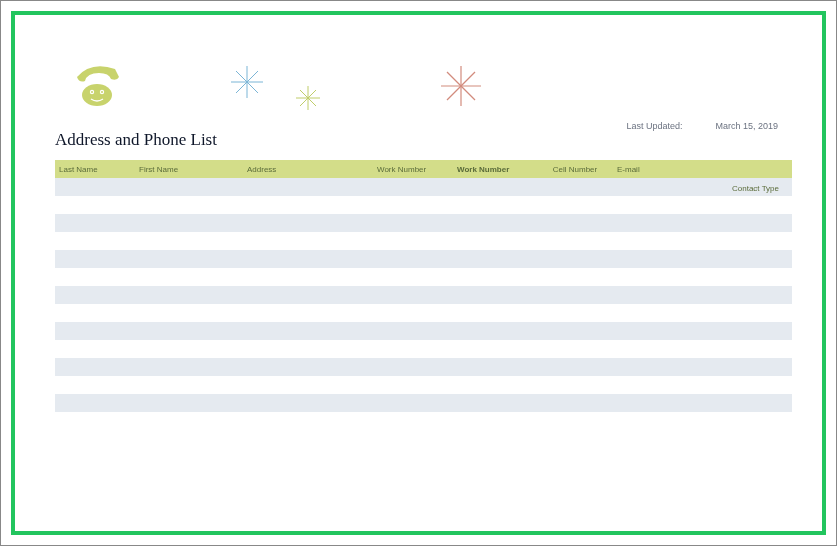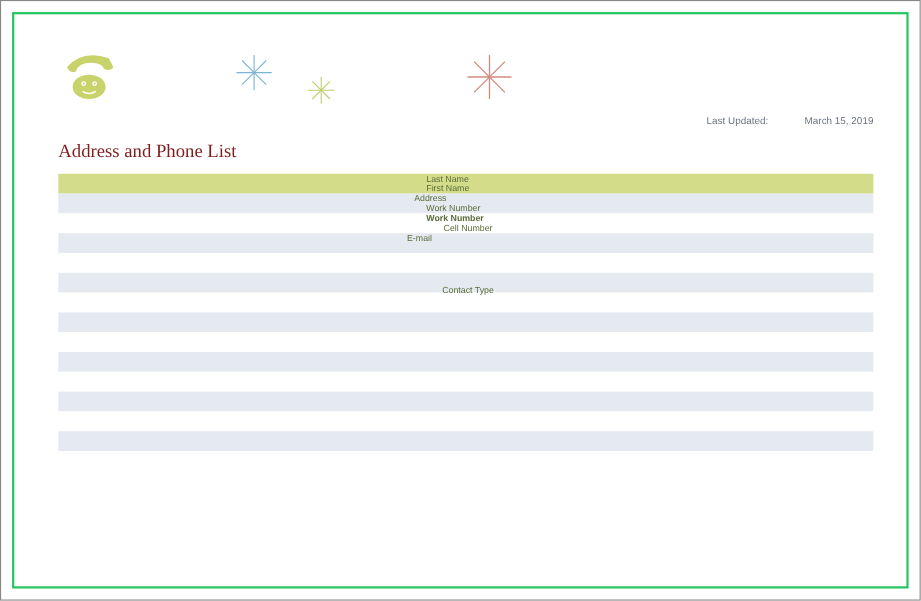--- a/index.html
+++ b/index.html
@@ -7,23 +7,23 @@
     background: #ffffff;
     font-family: "Segoe UI", Arial, sans-serif;
     width: 837px;
     height: 546px;
     position: relative;
     border: 1px solid #888;
   }
   .page {
     position: absolute;
     inset: 10px;
-    border: 2px solid #22c55e;
+    border: 4px solid #22c55e;
     background: #fff;
-    padding: 0;
+    padding: 14px;
   }
   .header-area {
     position: relative;
     height: 110px;
     padding: 30px 40px 0 30px;
   }
   .phone-icon {
     position: absolute;
     left: 40px;
     top: 30px;
@@ -38,36 +38,35 @@
     top: 92px;
     font-size: 9px;
     color: #6b7280;
   }
   .last-updated span { display: inline-block; }
   .title {
     position: absolute;
     left: 40px;
     top: 115px;
     font-size: 17px;
-    color: #7f1d1d;
+    color: #0f172a;
     font-weight: 400;
     font-family: Georgia, "Times New Roman", serif;
   }
   .table-wrap {
     position: absolute;
     left: 40px;
     right: 30px;
     top: 145px;
   }
   .thead {
     display: flex;
     background: #d3dd89;
     height: 18px;
     align-items: center;
-    flex-direction: column;
   }
   .thead > div {
     font-size: 8px;
     color: #5a6b3a;
     padding-left: 4px;
   }
   .col-last   { width: 80px; }
   .col-first  { width: 80px; }
   .col-addr   { width: 130px; margin-left: 28px; }
   .col-home   { width: 80px; }

